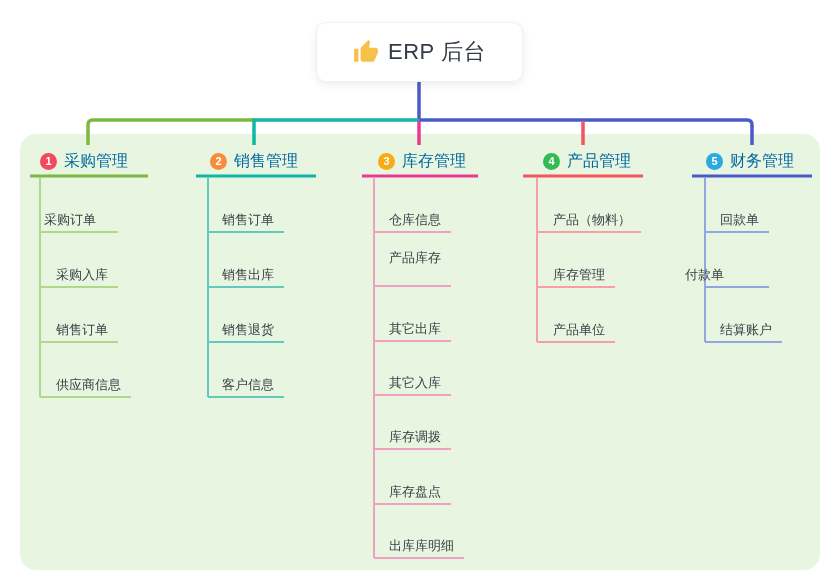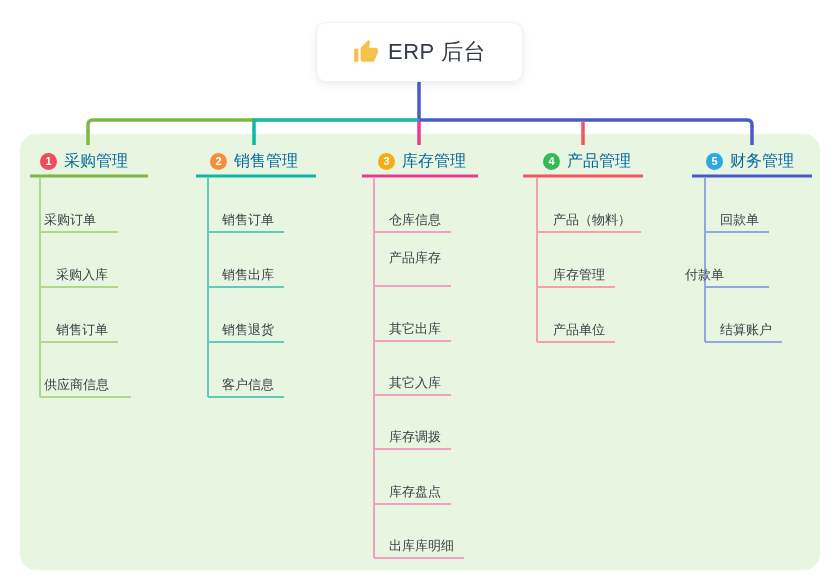--- a/index.html
+++ b/index.html
@@ -86,21 +86,21 @@
       </svg>
     </span>
     <span class="root-label">ERP 后台</span>
   </div>
 
 <div class="badge" style="left: 40px; top: 153px; background: rgb(242, 73, 95);">1</div>
     <div class="btitle" style="left: 64px; top: 151px;">采购管理</div>
     <div class="child" style="left: 44px; top: 211px;">采购订单</div>
     <div class="child" style="left: 56px; top: 266px;">采购入库</div>
     <div class="child" style="left: 56px; top: 321px;">销售订单</div>
-    <div class="child" style="left: 44px; top: 376px;">供应商信息</div>
+    <div class="child" style="left: 56px; top: 376px;">供应商信息</div>
     <div class="badge" style="left: 210px; top: 153px; background: rgb(247, 141, 60);">2</div>
     <div class="btitle" style="left: 234px; top: 151px;">销售管理</div>
     <div class="child" style="left: 222px; top: 211px;">销售订单</div>
     <div class="child" style="left: 222px; top: 266px;">销售出库</div>
     <div class="child" style="left: 222px; top: 321px;">销售退货</div>
     <div class="child" style="left: 222px; top: 376px;">客户信息</div>
     <div class="badge" style="left: 378px; top: 153px; background: rgb(249, 171, 23);">3</div>
     <div class="btitle" style="left: 402px; top: 151px;">库存管理</div>
     <div class="child" style="left: 389px; top: 211px;">仓库信息</div>
     <div class="child" style="left: 389px; top: 249px;">产品库存</div>

